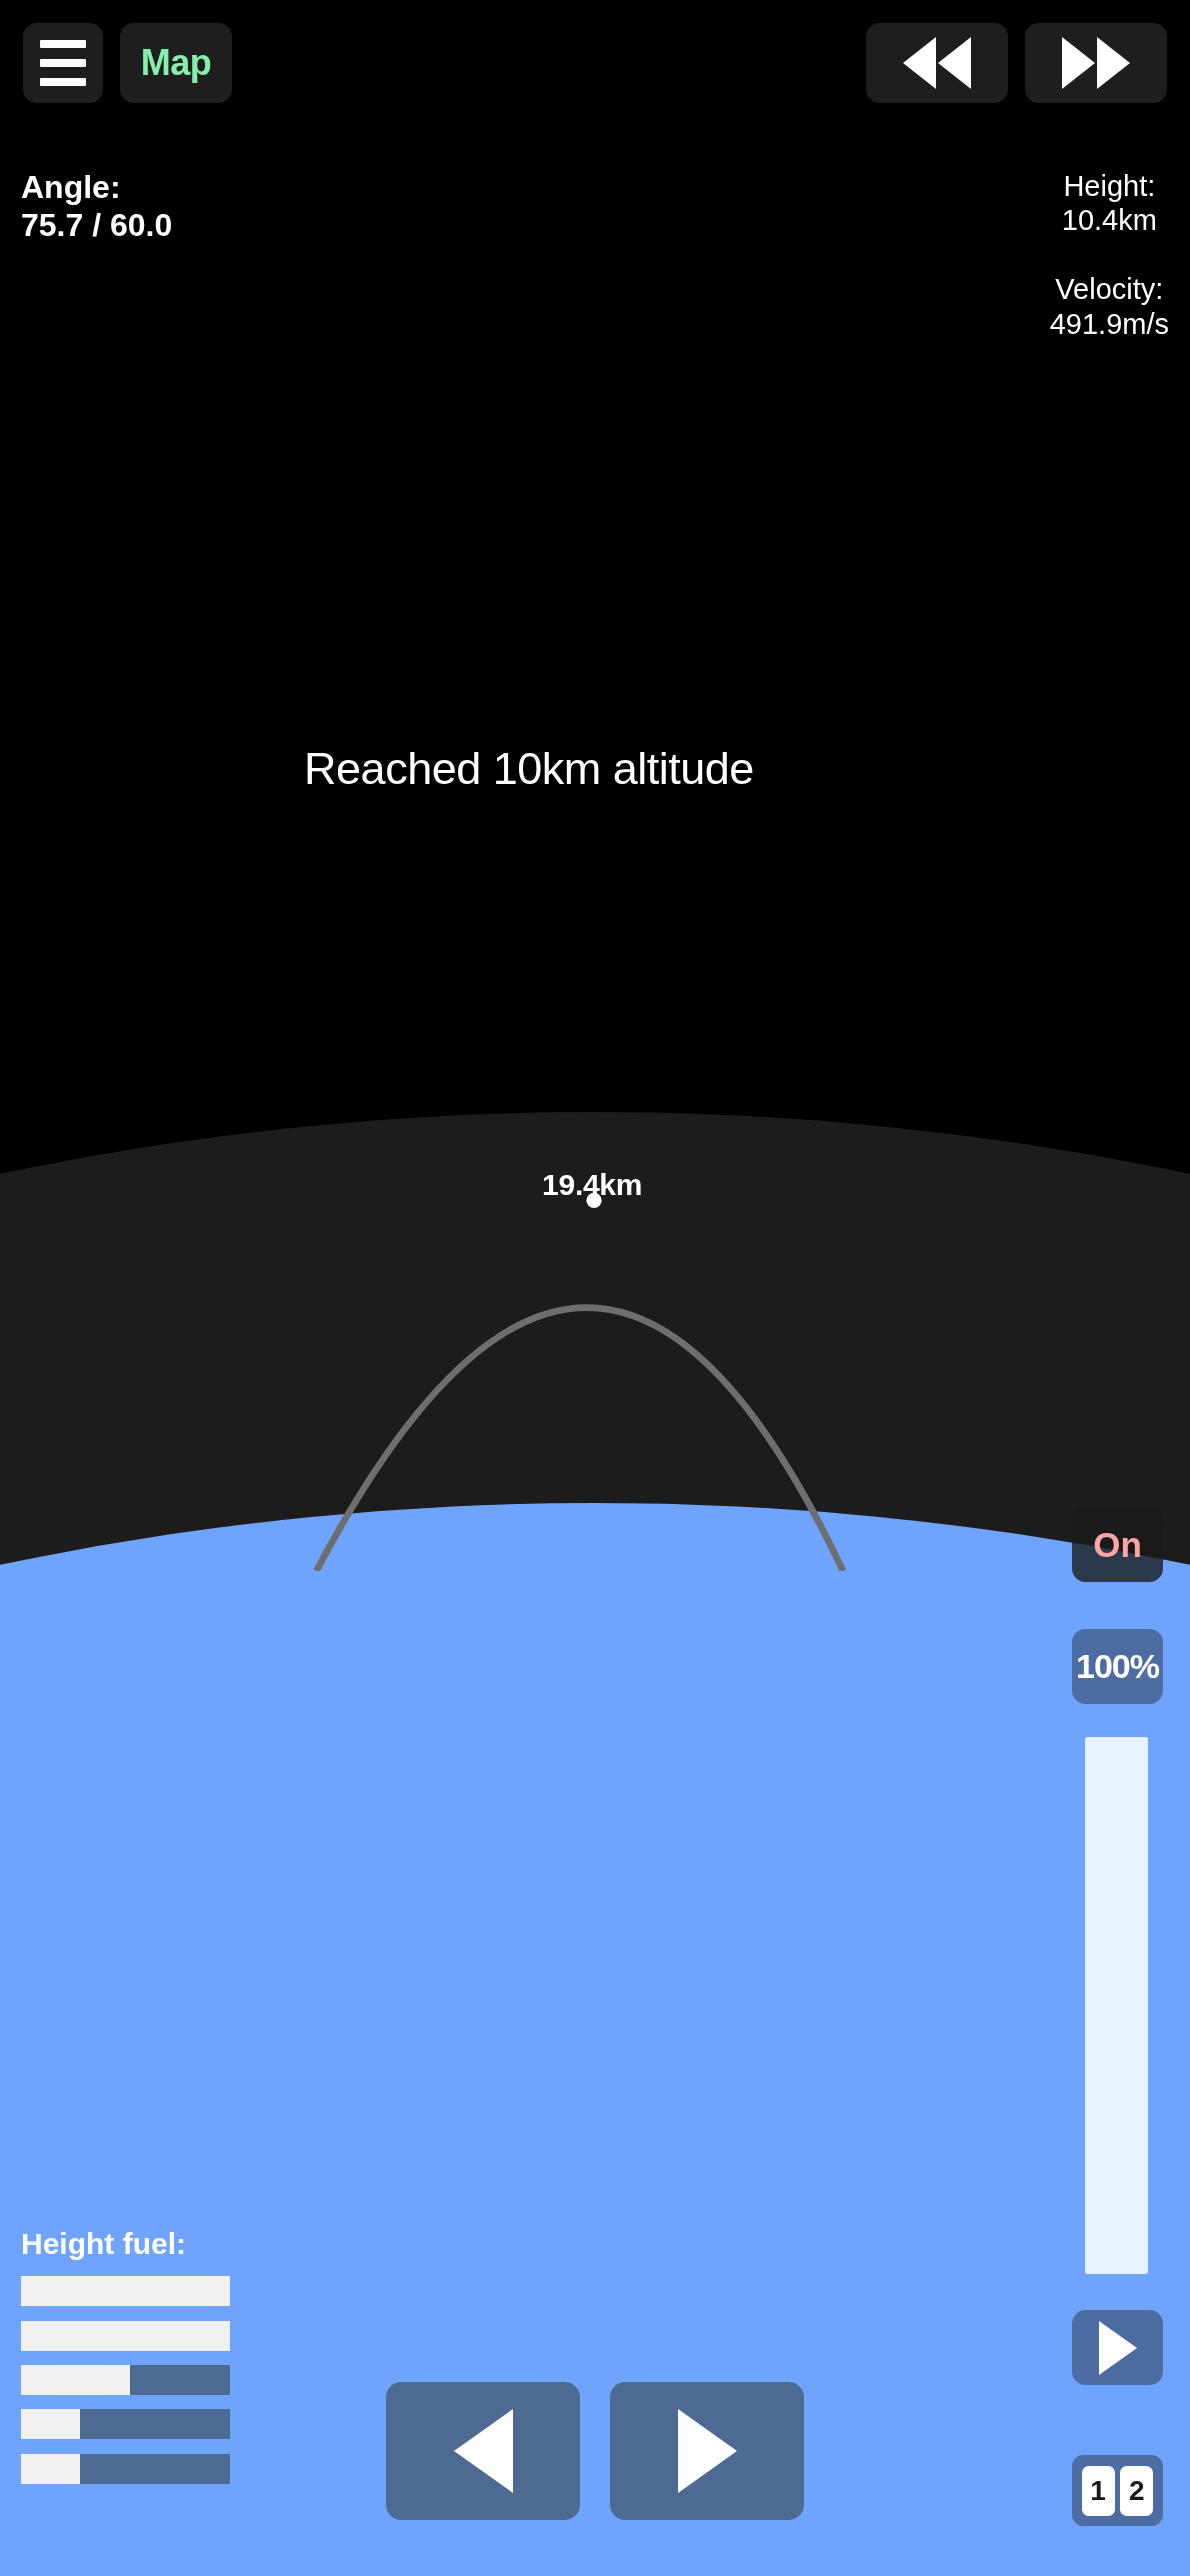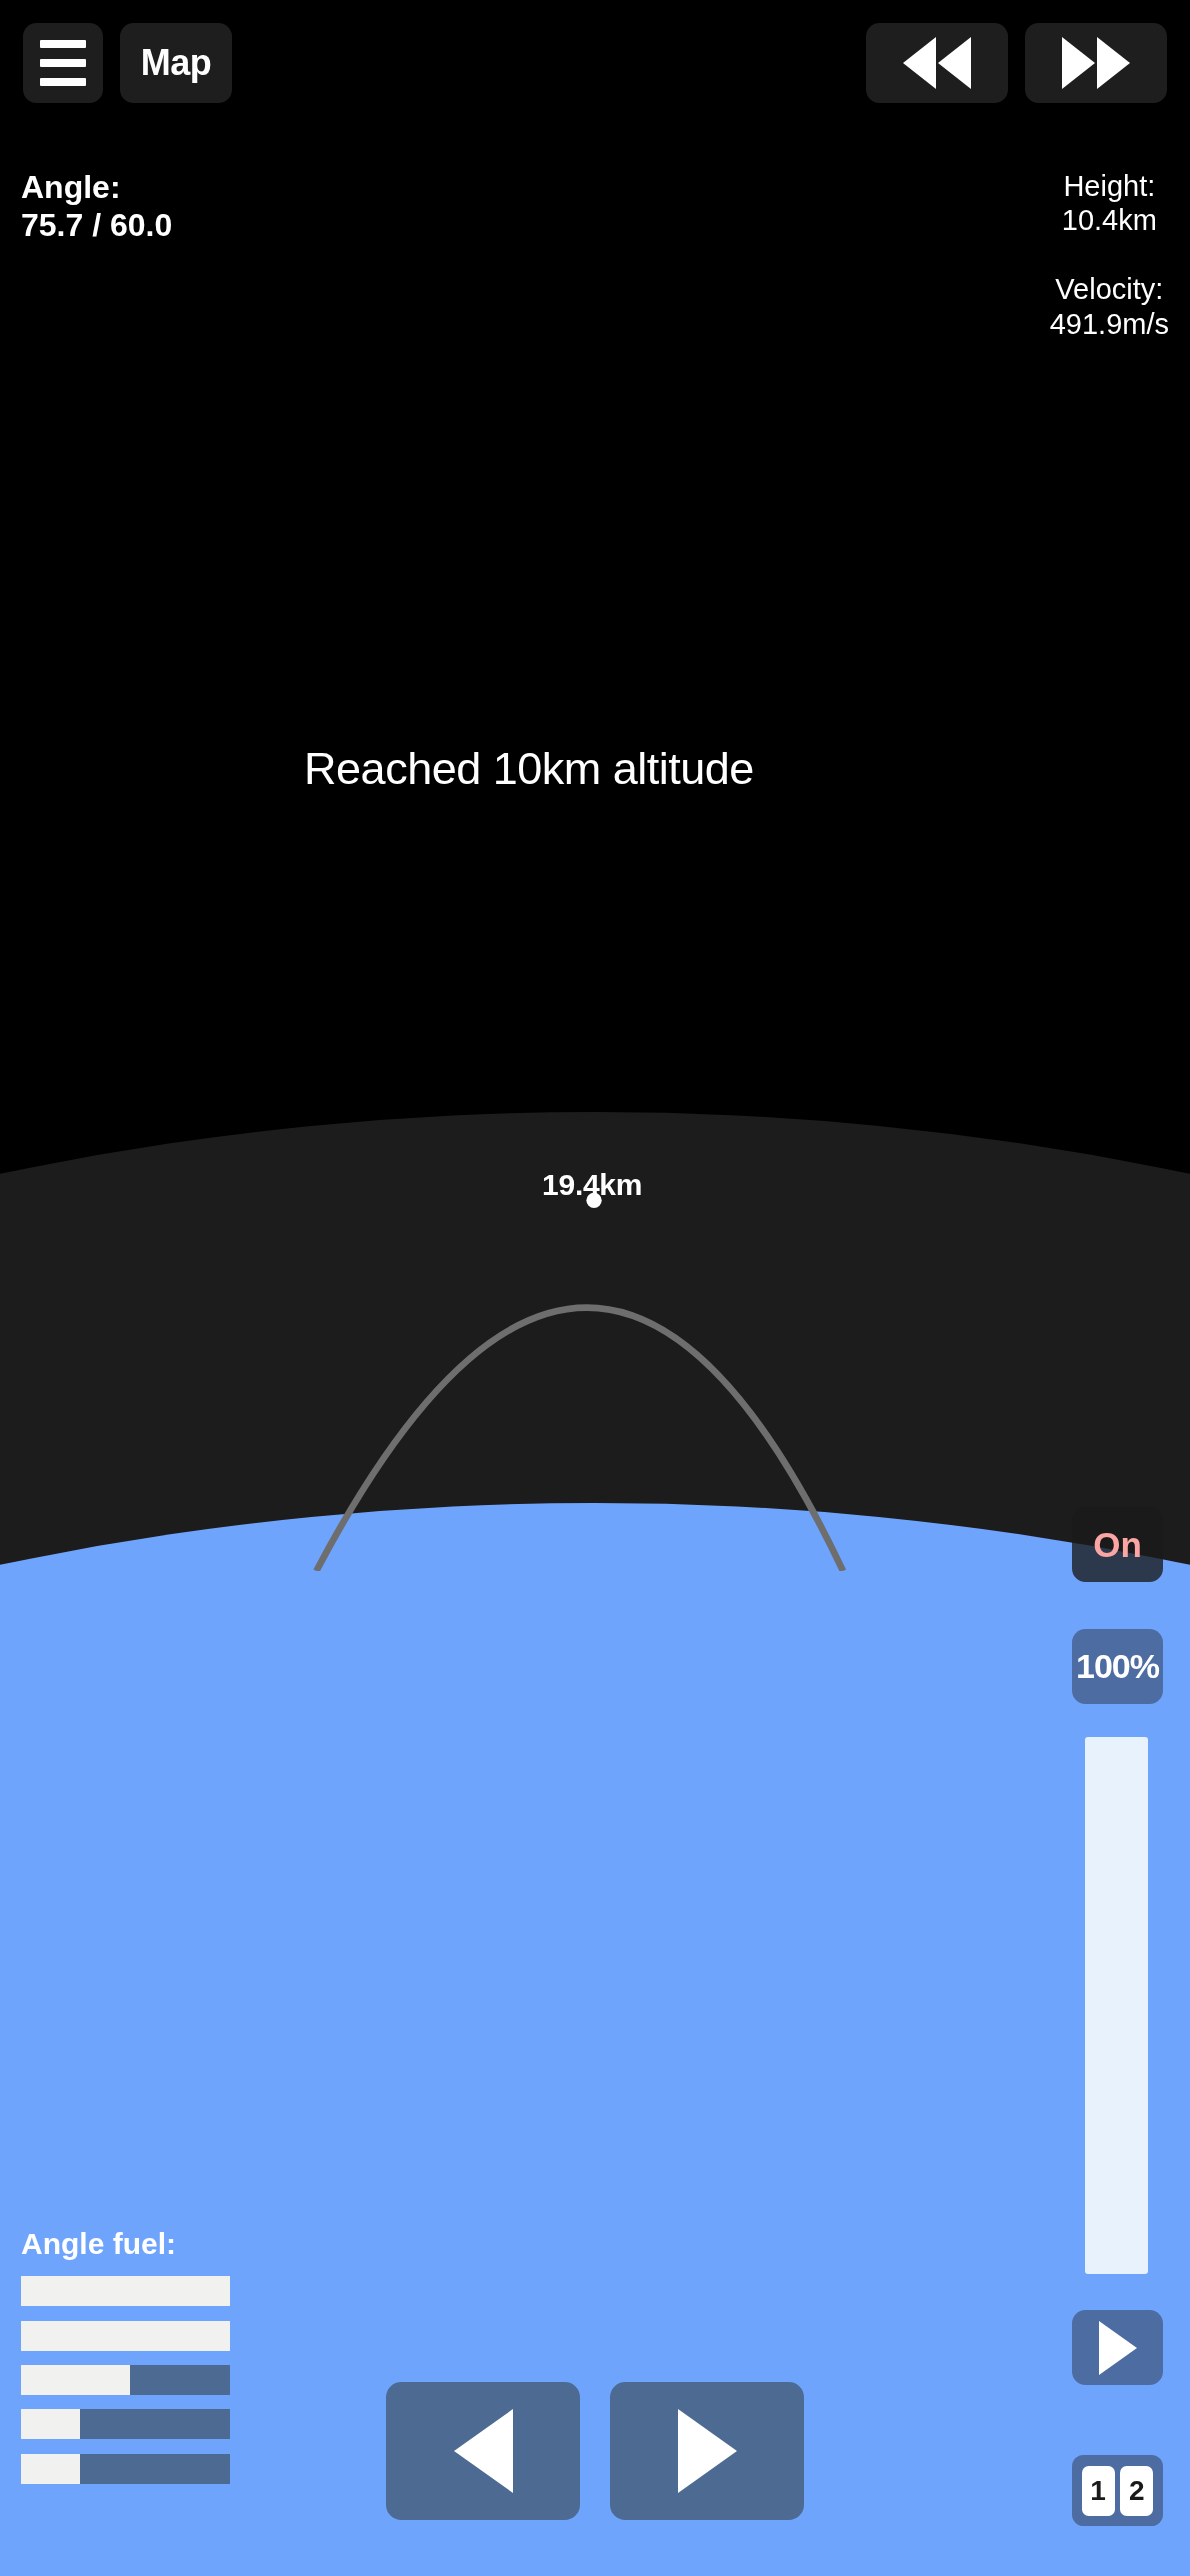--- a/index.html
+++ b/index.html
@@ -57,21 +57,21 @@
     font-weight:bold;
     letter-spacing:-0.3px;
   }
 
   
   #top-left { position:absolute; left:23px; top:23px; display:flex; gap:17px; }
   .topbtn {
     background:#1E1E1E;
     border-radius:13.4px;
     display:flex; align-items:center; justify-content:center;
-    color:#ffffff;
+    color:#86efac;
     font-weight:bold;
   }
   #menu-button { width:80px; height:80px; flex-direction:column; gap:10.5px; }
   .burger-line { width:46px; height:8.6px; background:#FFFFFF; border-radius:1px; }
   #map-button { width:112px; height:80px; font-size:36px; letter-spacing:-0.5px; }
 
   
   #top-right { position:absolute; right:23px; top:23px; display:flex; gap:17px; }
   .warpbtn {
     width:142px; height:80px;
@@ -250,21 +250,21 @@
   <div id="stage-button">
     <span class="tri-r"></span>
   </div>
 
   <div id="stage-list">
     <span class="stage-chip">1</span>
     <span class="stage-chip">2</span>
   </div>
 
   <div id="fuel-panel">
-    <div id="fuel-label">Angle fuel:</div>
+    <div id="fuel-label">Height fuel:</div>
     <div id="fuel-bars">
         <div class="fuel-bar">
           <div class="fuel-fill" style="width: 100%;"></div>
         </div>
         <div class="fuel-bar">
           <div class="fuel-fill" style="width: 100%;"></div>
         </div>
         <div class="fuel-bar">
           <div class="fuel-fill" style="width: 52%;"></div>
         </div>

